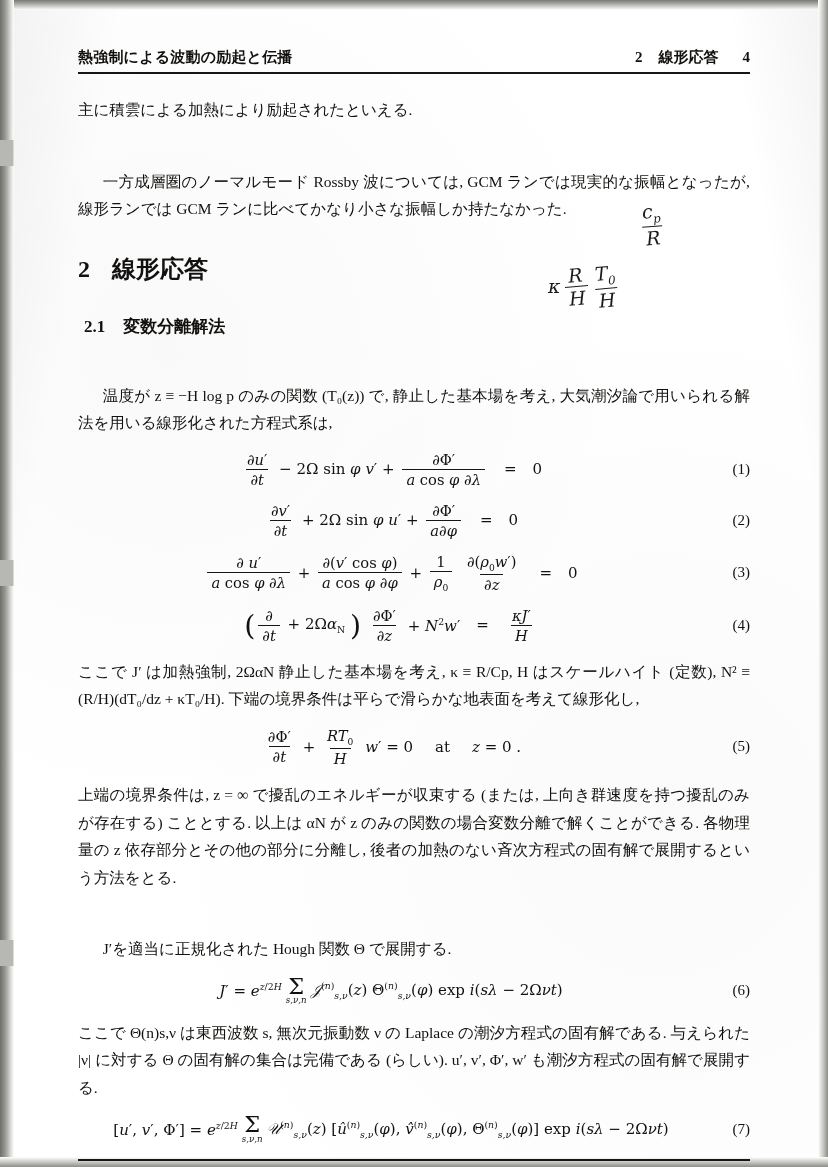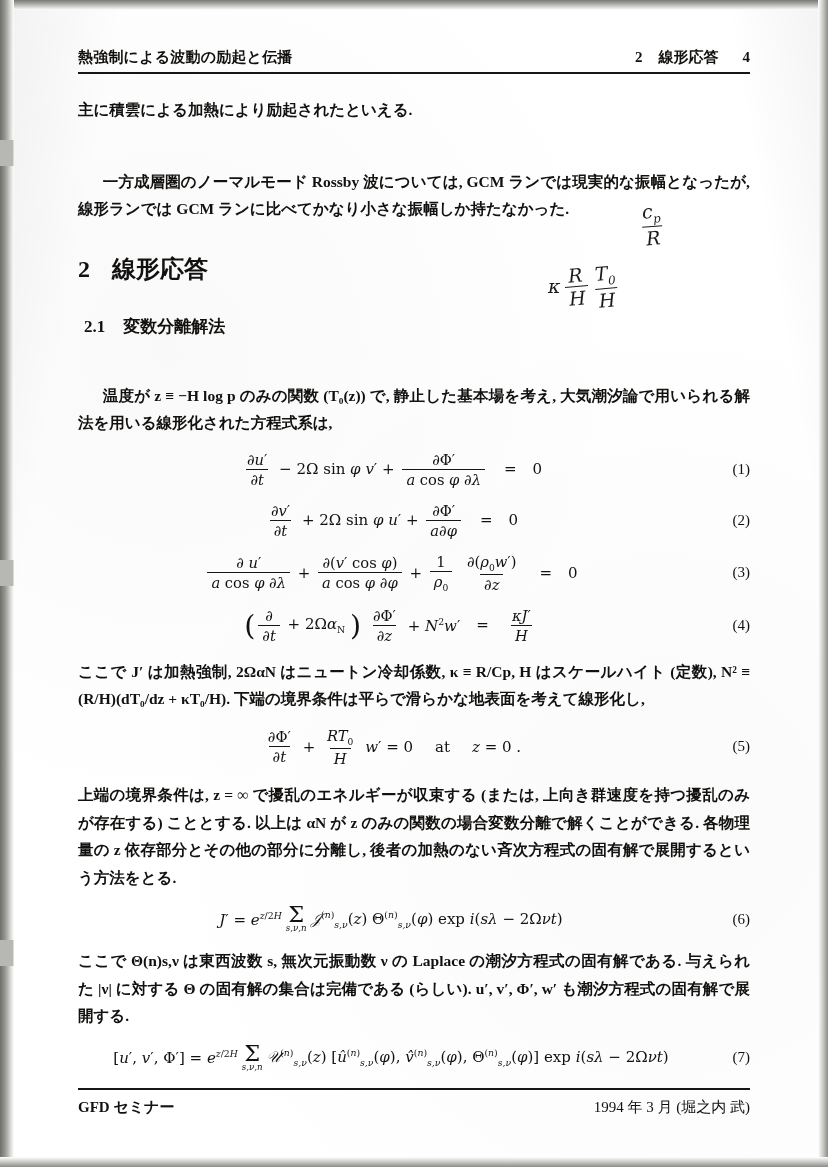--- a/index.html
+++ b/index.html
@@ -87,21 +87,20 @@
     background: #171614;
     margin-bottom: 22px;
   }
 
   
   p.para {
     font-size: 15.5px;
     line-height: 1.78;
     margin: 0 0 2px 0;
     text-align: justify;
-    font-weight: bold;
   }
   p.indent { text-indent: 1.6em; margin-top: 44px; }
 
   h2.sec {
     font-size: 24px;
     font-weight: bold;
     margin: 30px 0 18px 0;
   }
   h2.sec .num { margin-right: 22px; }
 
@@ -314,21 +313,21 @@
         <span>&nbsp;+ <span class="m">N</span><sup class="s">2</sup><span class="m">w</span>′</span>
         <span class="opeq">=</span>
         <span class="frac">
             <span class="nu"><span class="m">κJ</span>′</span>
             <span class="de"><span class="m">H</span></span>
           </span>
       </div>
       <div class="eqnum">(4)</div>
     </div>
 
-    <p class="para">ここで J′ は加熱強制, 2ΩαN はニュートン冷却係数, κ ≡ R/Cp, H はスケールハイト (定数), N² ≡ (R/H)(dT₀/dz + κT₀/H). 下端の境界条件は平らで滑らかな地表面を考えて線形化し,</p>
+    <p class="para">ここで J′ は加熱強制, 2ΩαN 静止した基本場を考え, κ ≡ R/Cp, H はスケールハイト (定数), N² ≡ (R/H)(dT₀/dz + κT₀/H). 下端の境界条件は平らで滑らかな地表面を考えて線形化し,</p>
 
     <div class="eqrow">
       <div class="eqbody">
         <span class="frac">
             <span class="nu"><span class="m">∂</span>Φ′</span>
             <span class="de"><span class="m">∂t</span></span>
           </span>
         <span>&nbsp;+&nbsp;</span>
         <span class="frac">
             <span class="nu"><span class="m">RT</span><sub class="s">0</sub></span>
@@ -337,20 +336,21 @@
         <span>&nbsp;<span class="m">w</span>′ = 0</span>
         <span class="eqgap"></span>
         <span class="up">at</span>
         <span class="eqgap"></span>
         <span><span class="m">z</span> = 0 .</span>
       </div>
       <div class="eqnum">(5)</div>
     </div>
 
     <p class="para">上端の境界条件は, z = ∞ で擾乱のエネルギーが収束する (または, 上向き群速度を持つ擾乱のみが存在する) こととする. 以上は αN が z のみの関数の場合変数分離で解くことができる. 各物理量の z 依存部分とその他の部分に分離し, 後者の加熱のない斉次方程式の固有解で展開するという方法をとる.</p>
+    <p class="para indent">J′を適当に正規化された Hough 関数 Θ で展開する.</p>
 
     <div class="eqrow">
       <div class="eqbody">
         <span><span class="m">J</span>′ = <span class="m">e</span><sup class="s"><span class="m">z</span>/2<span class="m">H</span></sup></span>
         <span class="sum">
             <span class="sg">Σ</span>
             <span class="sub"><span class="m">s,ν,n</span></span>
           </span>
         <span><span class="m">𝒥</span><sup class="s">(<span class="m">n</span>)</sup><sub class="s"><span class="m">s,ν</span></sub>(<span class="m">z</span>)&nbsp;Θ<sup class="s">(<span class="m">n</span>)</sup><sub class="s"><span class="m">s,ν</span></sub>(<span class="m">φ</span>) exp&nbsp;<span class="m">i</span>(<span class="m">sλ</span> − 2Ω<span class="m">νt</span>)</span>
       </div>

